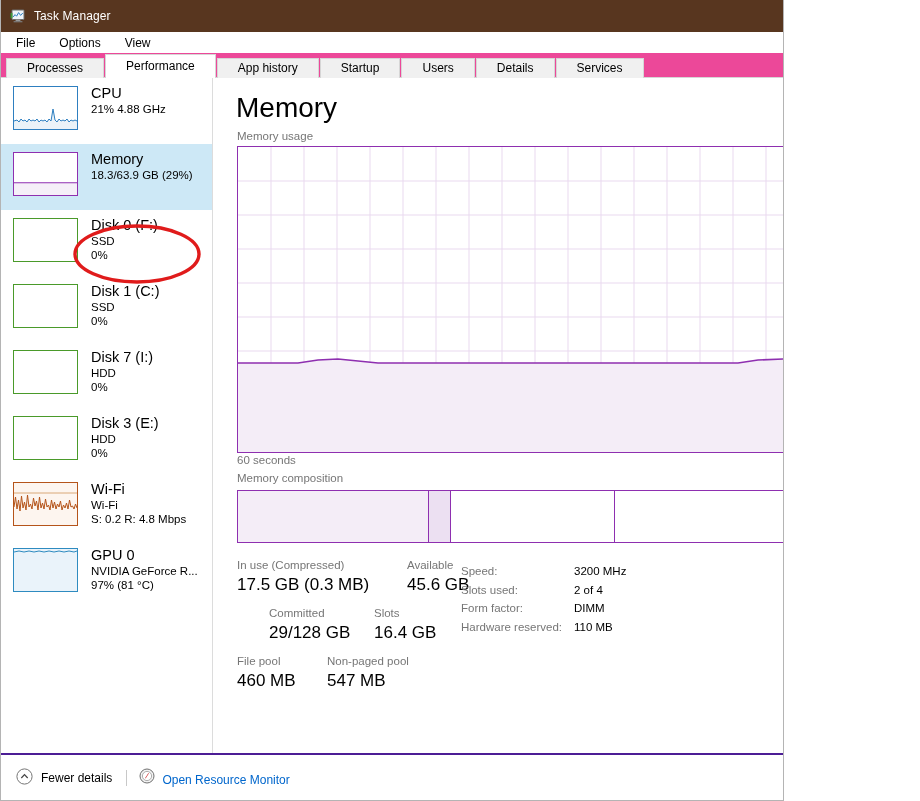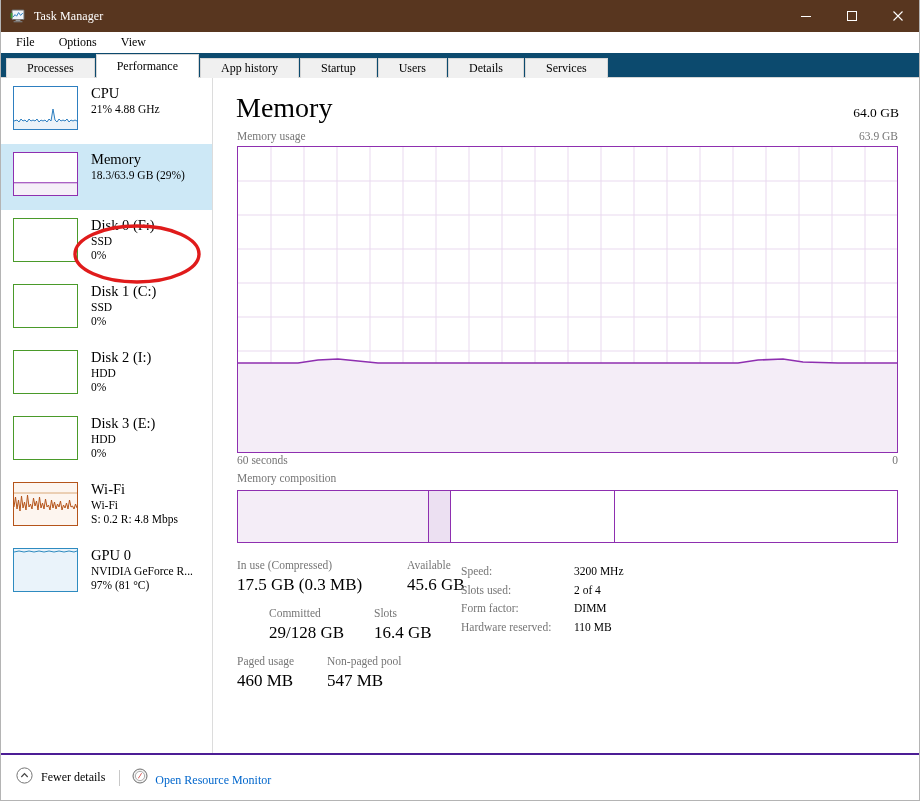--- a/index.html
+++ b/index.html
@@ -5,26 +5,25 @@
   * { box-sizing: border-box; }
   html, body {
     margin: 0; padding: 0;
     width: 920px; height: 801px;
     overflow: hidden;
     font-family: "Liberation Sans", sans-serif;
     background: #ffffff;
   }
   #app {
     position: relative;
-    width: 920px; height: 801px;
-    background: #0c4a6e;
+    width: 784px; height: 801px;
+    background: #ec4899;
     border: 1px solid #b4b4b4;
     border-top: none;
     overflow: hidden;
-    font-family: Liberation Serif, serif;
   }
 
   
   #titlebar {
     position: absolute; left: 0; top: 0;
     width: 920px; height: 32px;
     background: #583venture;
     background: #58361f;
     display: flex; align-items: center;
   }
@@ -335,21 +334,21 @@
         <div class="res-text">
           <div class="res-title">Disk 1 (C:)</div>
           <div class="res-sub">SSD</div>
           <div class="res-sub">0%</div>
         </div>
       </div>
 
       <div class="res-item">
         <div class="thumb" style="border:1px solid #4a9a2a;"></div>
         <div class="res-text">
-          <div class="res-title">Disk 2 (I:)</div>
+          <div class="res-title">Disk 7 (I:)</div>
           <div class="res-sub">HDD</div>
           <div class="res-sub">0%</div>
         </div>
       </div>
 
       <div class="res-item">
         <div class="thumb" style="border:1px solid #4a9a2a;"></div>
         <div class="res-text">
           <div class="res-title">Disk 3 (E:)</div>
           <div class="res-sub">HDD</div>
@@ -474,21 +473,21 @@
             <div class="stat-label">Committed</div>
             <div class="stat-value">29/128 GB</div>
           </div>
           <div class="stat-cell">
             <div class="stat-label">Slots</div>
             <div class="stat-value">16.4 GB</div>
           </div>
         </div>
         <div class="stat-row">
           <div class="stat-cell" style="width:90px;">
-            <div class="stat-label">Paged usage</div>
+            <div class="stat-label">File pool</div>
             <div class="stat-value">460 MB</div>
           </div>
           <div class="stat-cell">
             <div class="stat-label">Non-paged pool</div>
             <div class="stat-value">547 MB</div>
           </div>
         </div>
       </div>
 
       <div id="stats-right">

